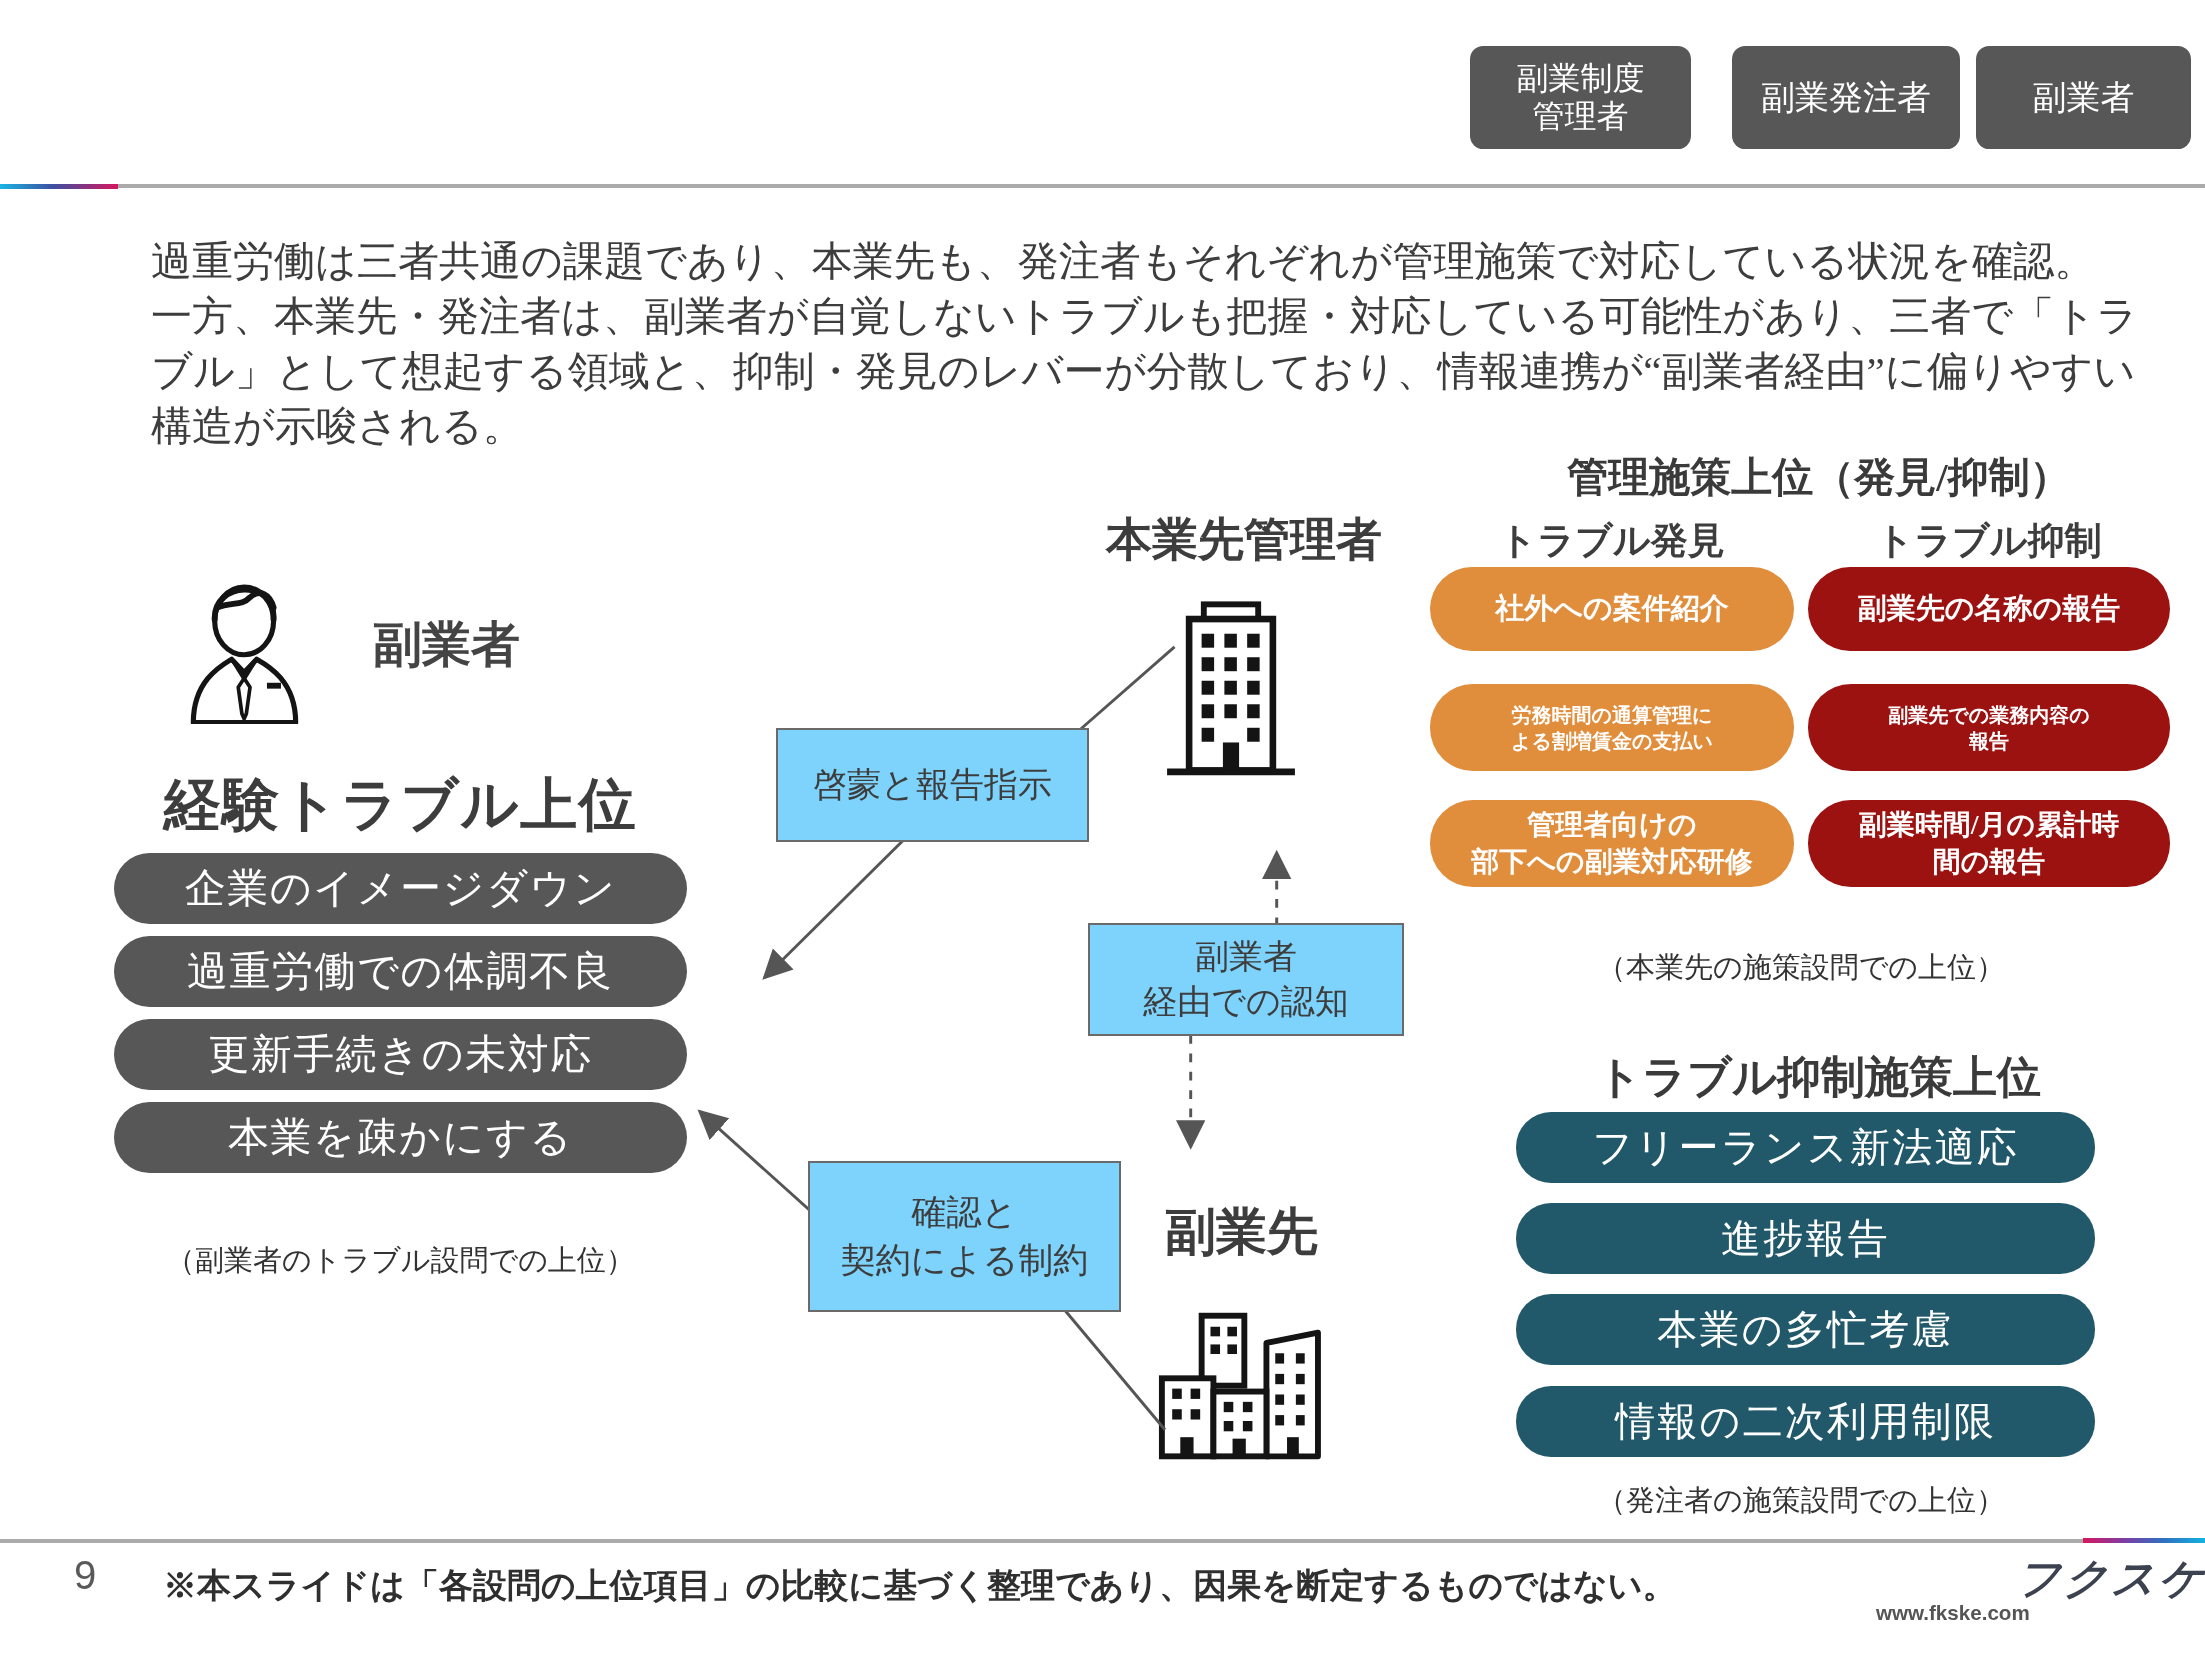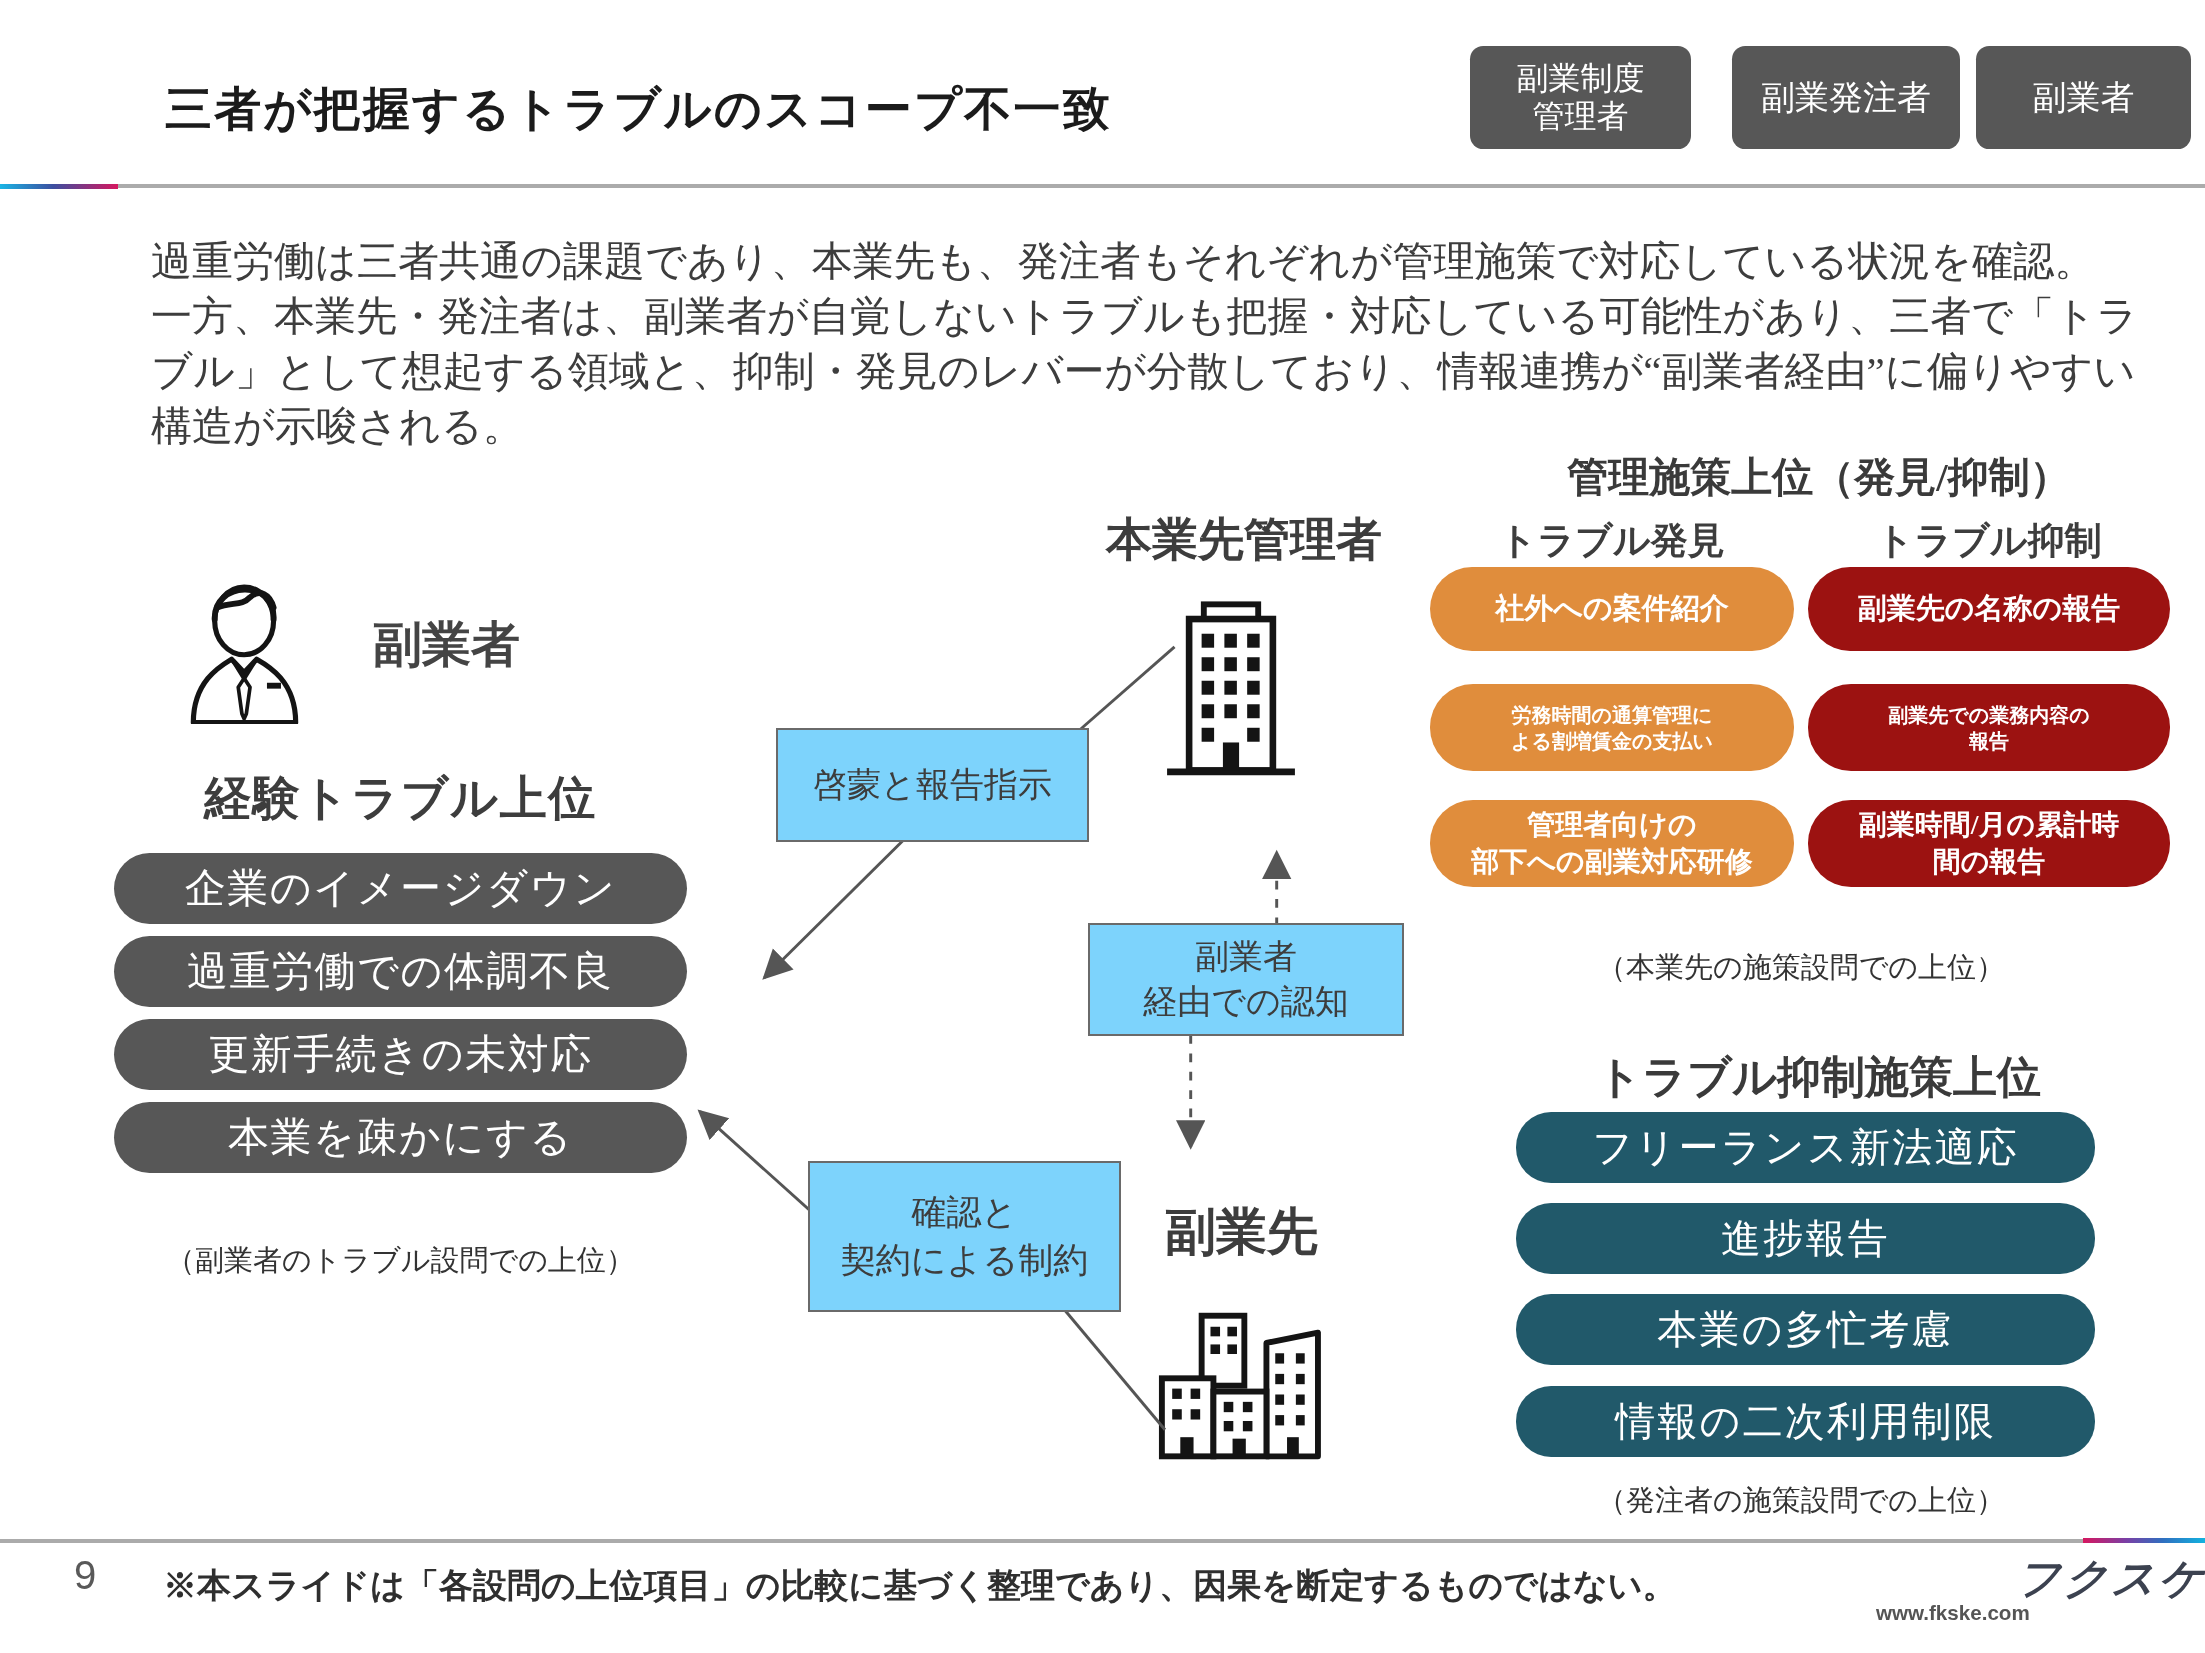--- a/index.html
+++ b/index.html
@@ -31,21 +31,21 @@
   .rule-bottom{left:0;top:1539px;width:2205px;height:3.7px;background:#ababab;}
   .rule-bottom-accent{left:2083px;top:1538px;width:123px;height:5.1px;
     background:linear-gradient(90deg,#d6175f 0%,#7a3fa5 35%,#2f6fc0 65%,#12b4e0 100%);}
 
   
   .lead{left:151px;top:234px;font-size:41px;line-height:55px;color:#3d3d3d;white-space:nowrap;}
 
   
   .worker-label{left:373px;top:612px;font-size:49px;font-weight:600;color:#444;}
   .worker-heading{left:114px;top:767px;width:573px;text-align:center;
-    font-size:47px;font-weight:bold;color:#3d3d3d;letter-spacing:1.5px;}
+    font-size:57px;font-weight:bold;color:#3d3d3d;letter-spacing:1.5px;}
   .gray-bar{
     left:114px;width:573px;height:71px;background:#575757;border-radius:36px;
     color:#fff;font-size:41px;display:flex;align-items:center;justify-content:center;
     letter-spacing:1.5px;
   }
   .gbar0{top:853px;} .gbar1{top:936px;} .gbar2{top:1019px;} .gbar3{top:1102px;}
   .caption{font-size:29px;color:#333;text-align:center;white-space:nowrap;}
   .caption1{left:88px;top:1241px;width:625px;}
 
   
@@ -101,21 +101,20 @@
   .website{left:1876px;top:1601px;font-size:20.6px;font-weight:bold;color:#555;
     font-family:"Liberation Sans","DejaVu Sans",sans-serif;}
 
   .icon-svg{display:block;}
 </style>
 </head>
 <body>
 
 <div class="slide">
 
-  <div class="abs page-title">三者が把握するトラブルのスコープ不一致</div>
   <div class="abs hdr-btn b1 preline">副業制度
 管理者</div>
   <div class="abs hdr-btn b2">副業発注者</div>
   <div class="abs hdr-btn b3">副業者</div>
   <div class="abs rule-top"></div>
   <div class="abs rule-top-accent"></div>
 
   <div class="abs lead">
     <div>過重労働は三者共通の課題であり、本業先も、発注者もそれぞれが管理施策で対応している状況を確認。</div>
     <div>一方、本業先・発注者は、副業者が自覚しないトラブルも把握・対応している可能性があり、三者で「トラ</div>

